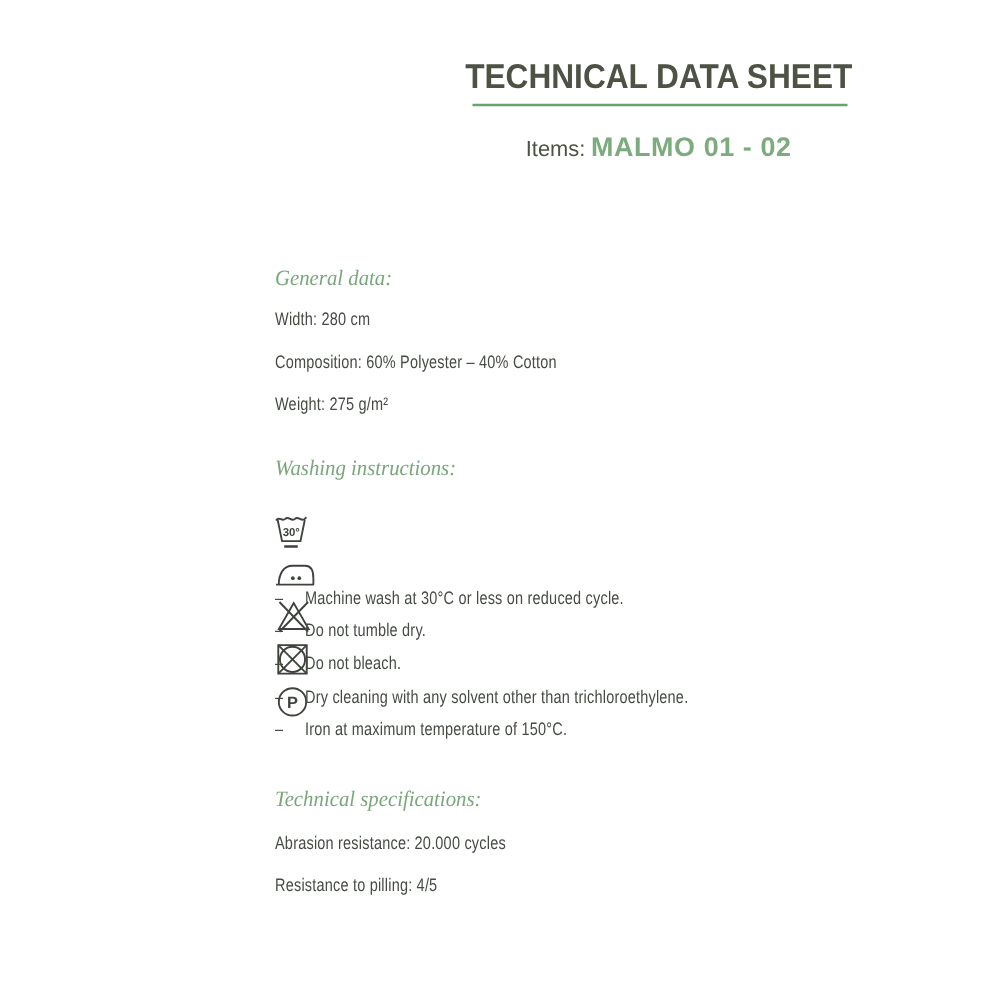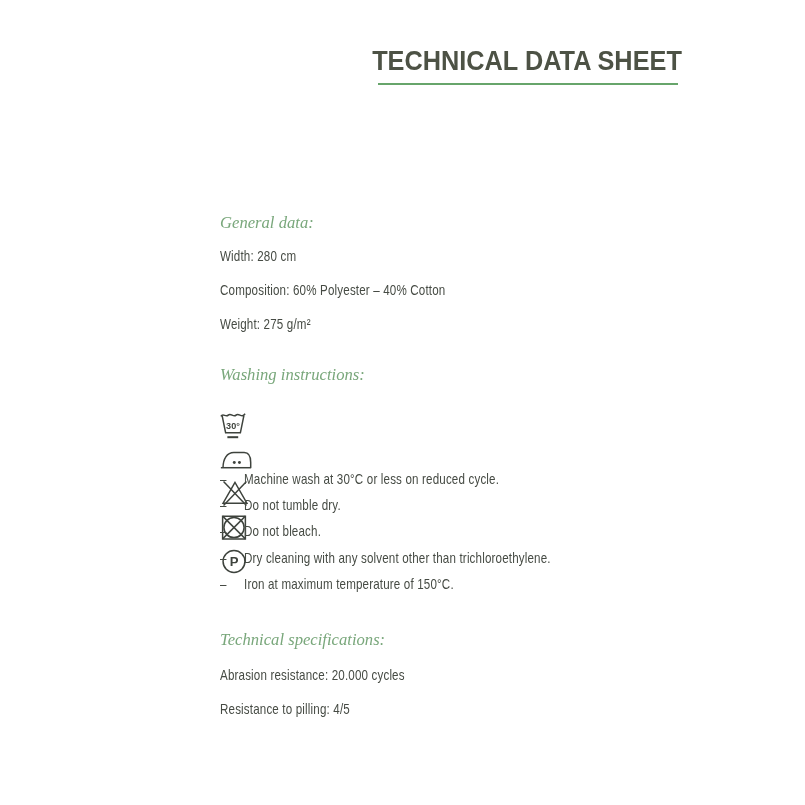--- a/index.html
+++ b/index.html
@@ -63,20 +63,24 @@
   }
 </style>
 </head>
 <body>
 
 <div class="page">
 
   <div class="doc-title">TECHNICAL DATA SHEET</div>
   <div class="title-divider"></div>
 
+  <div class="items-line">
+    <span class="items-label">Items:</span>
+    <span class="items-value">MALMO 01 - 02</span>
+  </div>
 
   <div class="h-green" style="top:212px">General data:</div>
   <div class="body-row" style="top:247px">Width: 280 cm</div>
   <div class="body-row" style="top:281px">Composition: 60% Polyester – 40% Cotton</div>
   <div class="body-row" style="top:315px">Weight: 275 g/m²</div>
 
   <div class="h-green" style="top:364px">Washing instructions:</div>
 
   <div class="icons-row">
 

